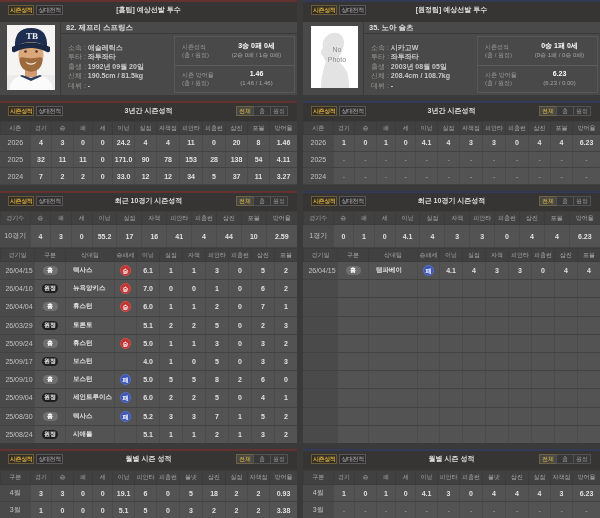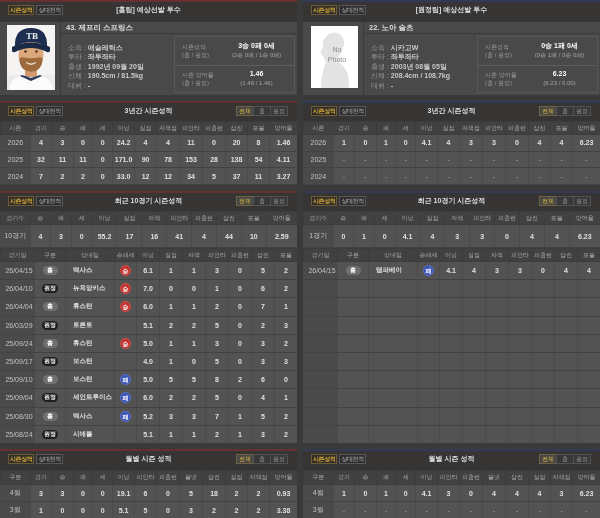--- a/index.html
+++ b/index.html
@@ -67,21 +67,21 @@
 <path d="M15 24 q3 -2 6 -1" stroke="#b98a5e" stroke-width="1" fill="none"></path>
 <path d="M27 23 q3 -1 6 1" stroke="#b98a5e" stroke-width="1" fill="none"></path>
 <path d="M8 22 Q7 3 24 3 Q41 3 40 22 Q32 17 24 17 Q16 17 8 22 Z" fill="#1e2e50"></path>
 <path d="M5 22 Q24 13 43 22 L43 26 Q42 28 40 27 Q24 19 8 27 Q6 28 5 26 Z" fill="#1a2945"></path>
 <text x="25" y="14" font-size="9" font-weight="bold" fill="#eef1f5" text-anchor="middle" font-family="Liberation Serif">TB</text>
 <path d="M2 65 Q3 54 13 51 L24 56 L35 51 Q45 54 46 65 Z" fill="#fbfbfb"></path>
 <path d="M13 51 L24 56 L35 51 L33 50 L24 53 L15 50 Z" fill="#2a3a5c"></path>
 </svg></div>
 <div class="vline"></div>
         <div class="nline"></div>
-<div class="pname">43. 제프리 스프링스</div>
+<div class="pname">82. 제프리 스프링스</div>
 <div class="pinfo">
           <div><span class="lb">소속 : </span>애슬레틱스</div>
           <div><span class="lb">투타 : </span>좌투좌타</div>
           <div><span class="lb">출생 : </span>1992년 09월 20일</div>
           <div><span class="lb">신체 : </span>190.5cm / 81.5kg</div>
           <div><span class="lb">데뷔 : </span>-</div>
         </div>
 <div class="sumbox">
 <div class="sumrow">
             <div class="slab">시즌성적<br>(홈 / 원정)</div>
@@ -507,21 +507,21 @@
       </div>
 <div class="panel">
 <div class="photo" style="left:8px;top:4px;width:47px;height:62px"><svg width="47" height="62" viewBox="0 0 47 62">
 <rect width="47" height="62" fill="#ffffff"></rect>
 <path d="M18 8 Q28 4 32 12 Q34 17 32 22 Q31 27 28 30 Q27 33 28 36 Q33 40 36 46 Q38 52 38 62 L10 62 Q10 52 12 46 Q13 40 15 36 Q13 33 12 30 Q9 28 10 25 Q11 23 12 22 Q10 14 18 8 Z" fill="#e3e3e3"></path>
 <text x="26" y="26" font-size="7" fill="#8a8a8a" text-anchor="middle" font-family="Liberation Sans">No</text>
 <text x="26" y="36" font-size="7" fill="#8a8a8a" text-anchor="middle" font-family="Liberation Sans">Photo</text>
 </svg></div>
 <div class="vline"></div>
         <div class="nline"></div>
-<div class="pname">22. 노아 슐츠</div>
+<div class="pname">35. 노아 슐츠</div>
 <div class="pinfo">
           <div><span class="lb">소속 : </span>시카고W</div>
           <div><span class="lb">투타 : </span>좌투좌타</div>
           <div><span class="lb">출생 : </span>2003년 08월 05일</div>
           <div><span class="lb">신체 : </span>208.4cm / 108.7kg</div>
           <div><span class="lb">데뷔 : </span>-</div>
         </div>
 <div class="sumbox">
 <div class="sumrow">
             <div class="slab">시즌성적<br>(홈 / 원정)</div>

